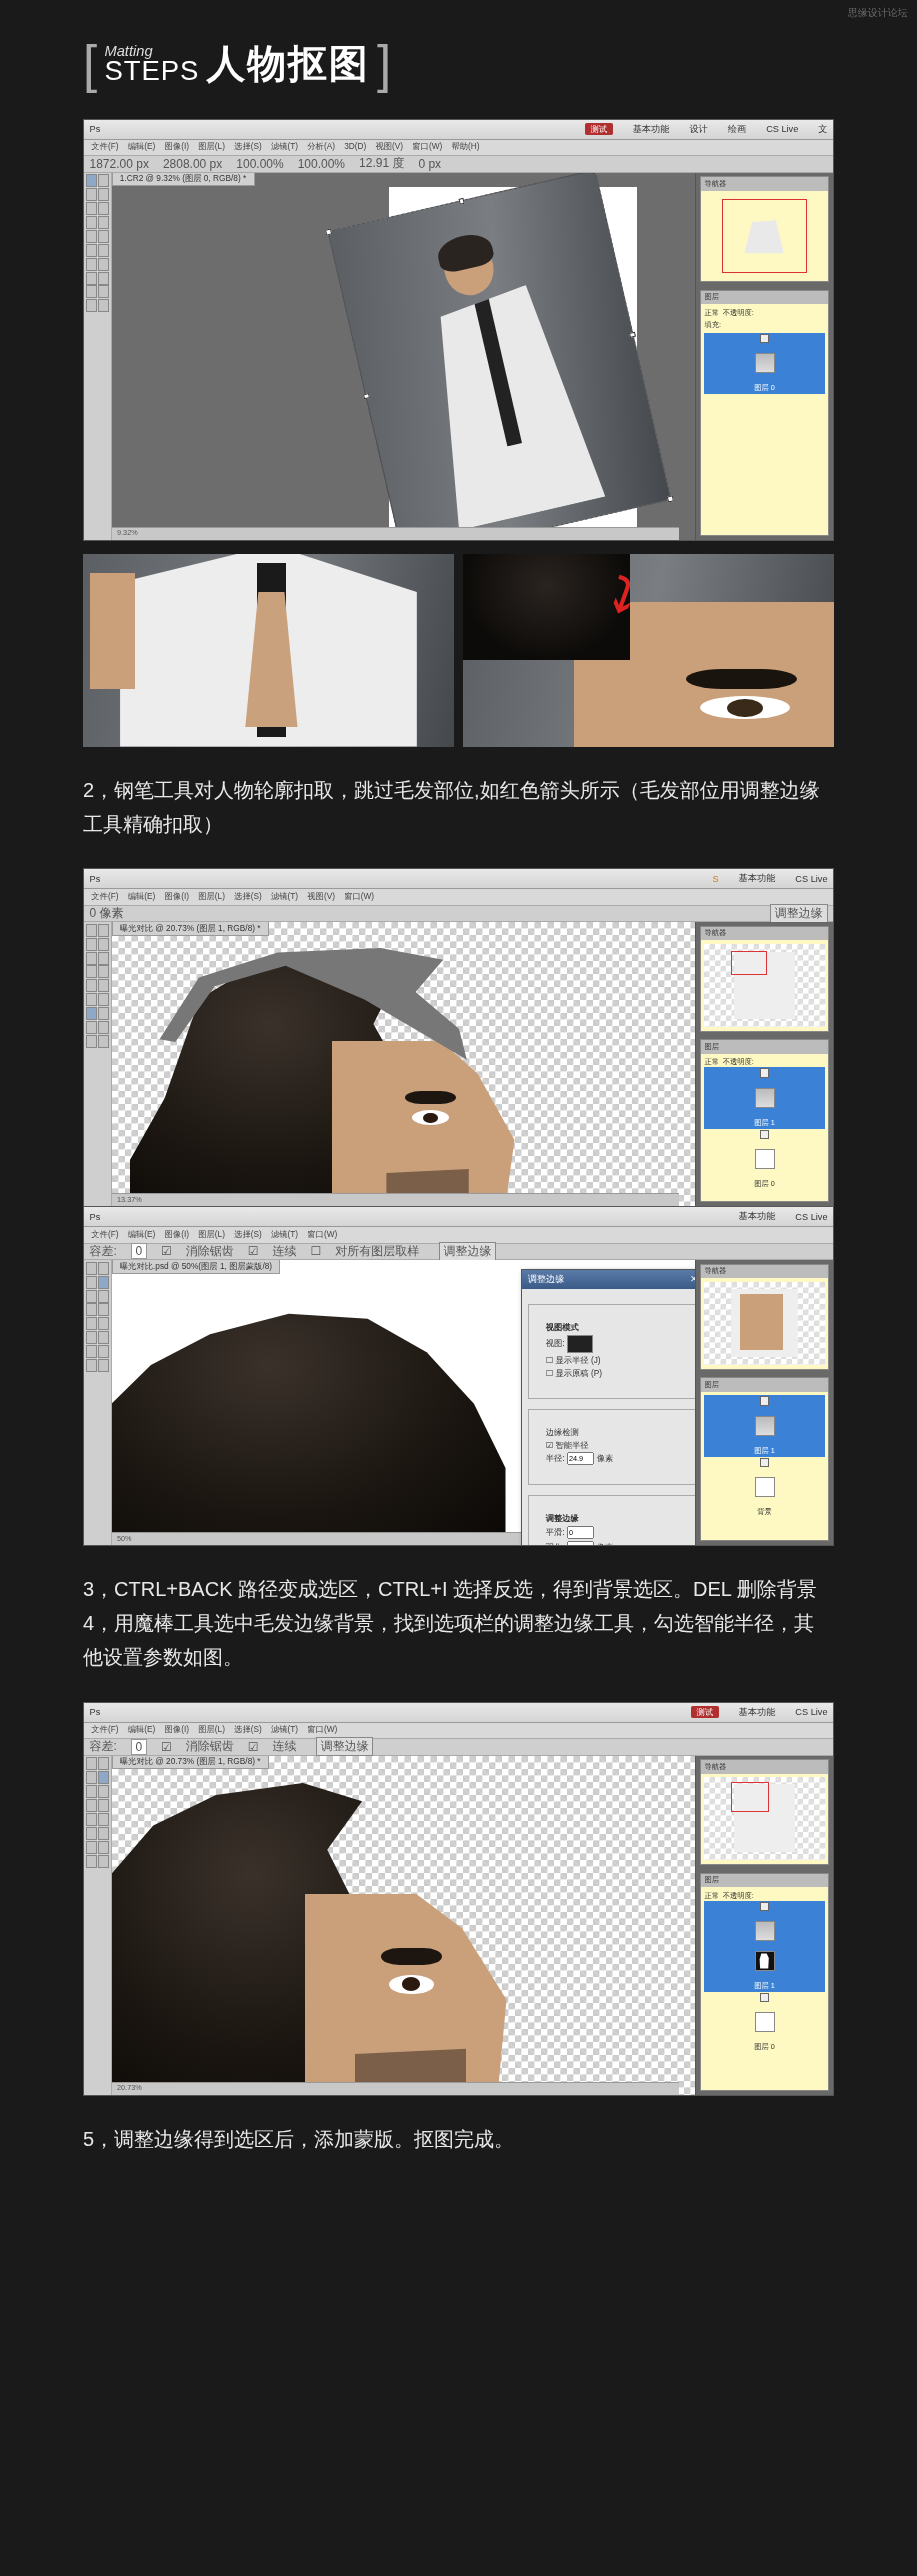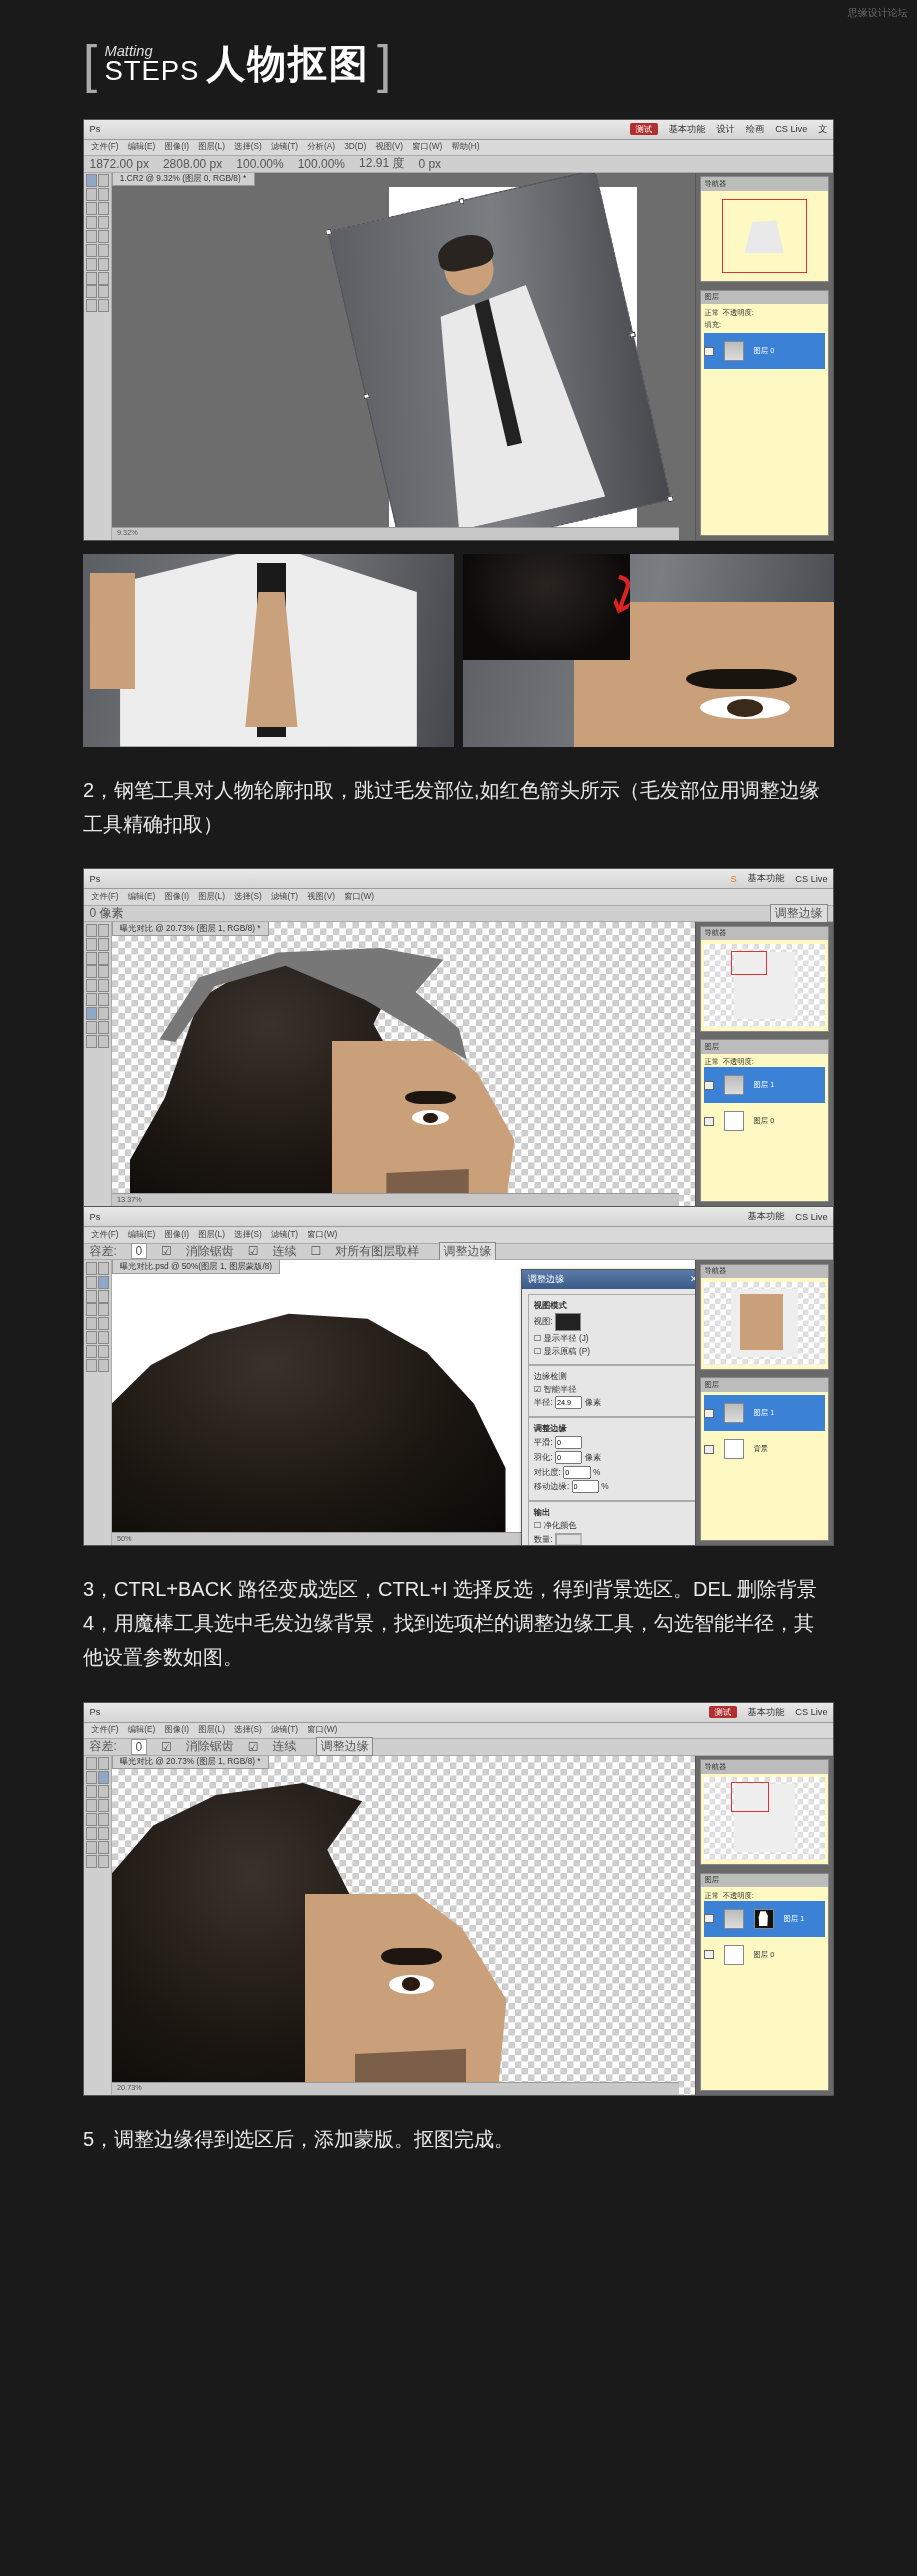--- a/index.html
+++ b/index.html
@@ -38,21 +38,21 @@
     font-size: 9.2px;
     color: #333;
   }
   .ps-titlebar {
     background: linear-gradient(#e9e9e9,#d4d4d4);
     height: 20px;
     display: flex; align-items: center; padding: 0 5.5px;
     justify-content: space-between;
     border-bottom: 0.9px solid #999;
   }
-  .ps-titlebar .right { display:flex; gap:11px; align-items:center; }
+  .ps-titlebar .right { display:flex; gap:20px; align-items:center; }
   .badge { background:#b03030; color:#fff; padding:0.9px 5.5px; border-radius:1.8px; font-size:8.3px;}
   .ps-menubar {
     background: #d9d9d9;
     height: 16.5px;
     display: flex; gap:9.2px; padding: 1.8px 7.3px;
     border-bottom: 0.9px solid #aaa;
     font-size: 8.3px; color:#444;
   }
   .ps-optbar {
     background: #cfcfcf;
@@ -106,21 +106,21 @@
     height:83px; background:#888; display:flex; align-items:center; justify-content:center;
     background-image:
       linear-gradient(45deg,#ddd 25%,transparent 25%,transparent 75%,#ddd 75%),
       linear-gradient(45deg,#ddd 25%,#fff 25%,#fff 75%,#ddd 75%);
     background-size:11px 11px;
     background-position:0 0,5.5px 5.5px;
     position:relative;
   }
   .nav-thumb.man { background:none; }
   .nav-thumb .box { position:absolute; border:0.9px solid #d33; }
-  .layer-row { display:flex; align-items:center; gap:10px; padding:8px 0;}
+  .layer-row { display:flex; align-items:center; gap:10px; padding:1px 0;flex-direction:column;}
   .layer-row.sel { background:#3b82d6; color:#fff; }
   .lthumb { width:20px; height:20px; background:#fff; border:0.9px solid #888; }
   .lthumb.white { background:#fff; }
   .lthumb.img { background:linear-gradient(#bbb,#ddd); }
   .lthumb.mask { background:#111; }
   .eye { width:9.2px; height:9.2px; border:0.9px solid #666; background:#eee; }
   .checker {
     background-image:
       linear-gradient(45deg,#ccc 25%,transparent 25%,transparent 75%,#ccc 75%),
       linear-gradient(45deg,#ccc 25%,#fff 25%,#fff 75%,#ccc 75%);
@@ -159,21 +159,21 @@
   }
 
   
   .dialog {
     position:absolute; background:#e6e6e6; border:0.9px solid #555;
     width:183px; box-shadow:1.8px 1.8px 5.5px rgba(0,0,0,0.4);
     font-size:8.3px; color:#333;
   }
   .dialog-head { background:linear-gradient(#5a7aa8,#3a5a88); color:#fff; padding:2.8px 5.5px; font-size:9.2px; display:flex; justify-content:space-between;}
   .dialog-body { padding:5.5px; }
-  .dialog .group { border:0.9px solid #aaa; margin:0 0; padding:5px; }
+  .dialog .group { border:0.9px solid #aaa; margin:10px 0; padding:17px; }
   .dialog label { display:block; margin:1.8px 0; }
   .dialog input[type=text] { width:27.5px; font-size:7.3px; }
   .hair-blob {
     position:absolute;
     background: radial-gradient(ellipse at 40% 30%, #3a312a 0%, #1a1510 60%, #0a0806 100%);
   }
 </style>
 </head>
 <body>
 

